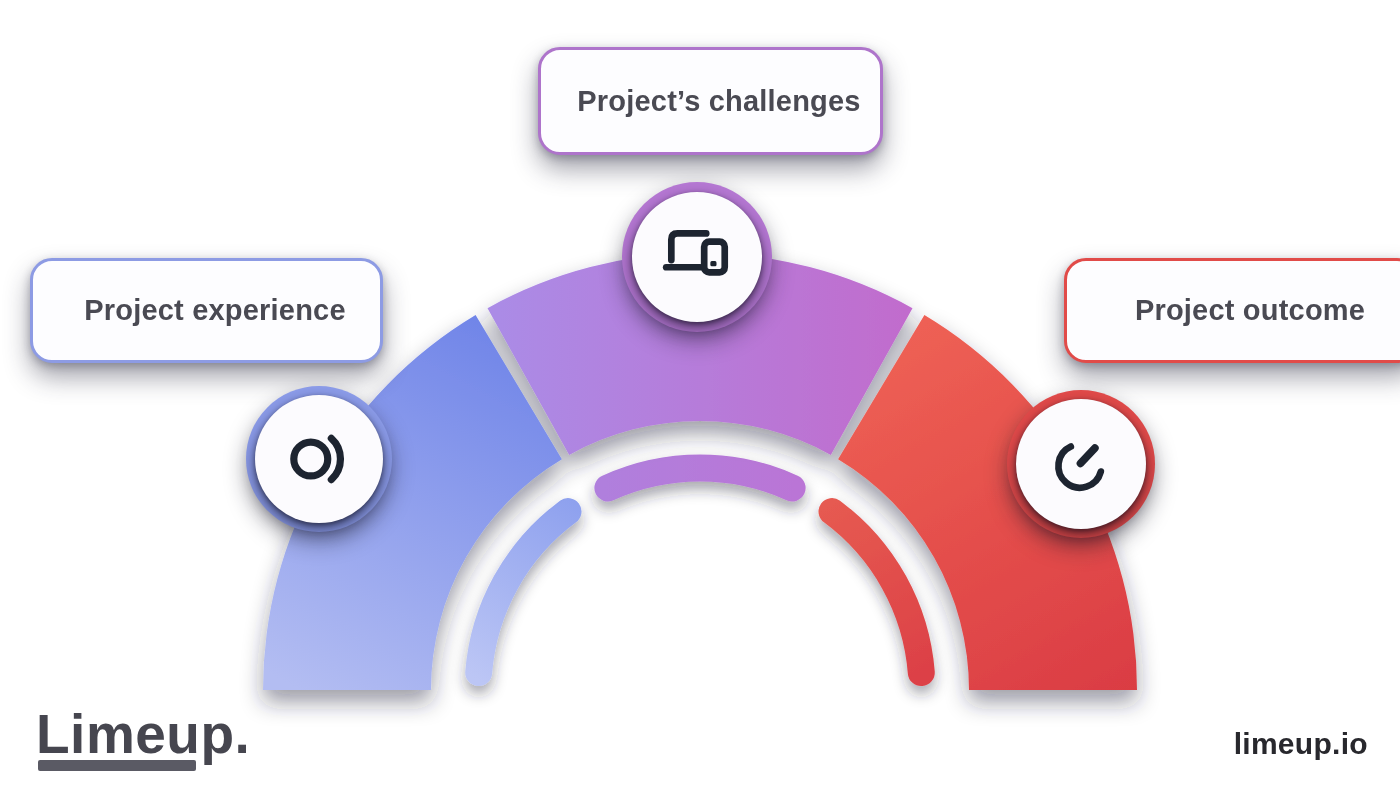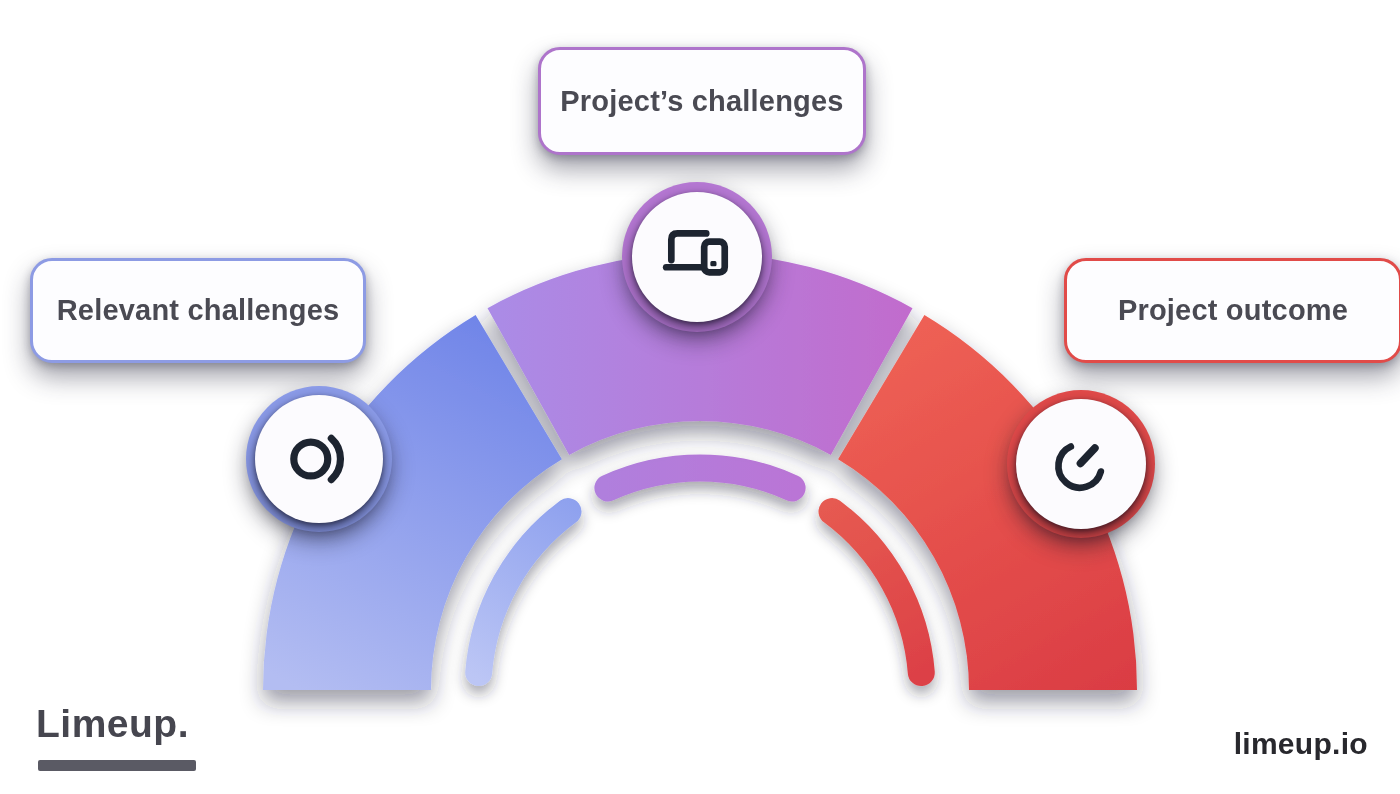--- a/index.html
+++ b/index.html
@@ -13,20 +13,21 @@
 
   
   .label-box{
     position:absolute;
     background:#fdfdff;
     border-radius:22px;
     display:flex;align-items:center;justify-content:center;
     font-size:29px;font-weight:600;color:#4a4a53;
     letter-spacing:.2px;
     box-shadow:0 14px 26px rgba(35,35,58,.42), 0 3px 9px rgba(35,35,58,.28);
+    padding-left:17px;
   }
   .label-box.blue  {border:3px solid #8d9be4;left:30px; top:258px;width:330px;height:99px;}
   .label-box.purple{border:3px solid #ae74cb;left:538px;top:47px; width:322px;height:102px;}
   .label-box.red   {border:3px solid #e14b49;left:1040px;top:258px;width:332px;height:99px;margin-left:24px;}
 
   
   .badge{
     position:absolute;border-radius:50%;
     display:flex;align-items:center;justify-content:center;
     box-shadow:0 10px 22px rgba(25,25,42,.40);
@@ -39,21 +40,21 @@
   .badge.blue  {left:246px; top:386px;width:146px;height:146px;background:#8c9cea;}
   .badge.purple{left:622px; top:182px;width:150px;height:150px;background:#b678d4;}
   .badge.red   {left:1007px;top:390px;width:148px;height:148px;background:#e24a4a;}
   .badge.blue   .badge-inner{width:128px;height:128px;}
   .badge.purple .badge-inner{width:130px;height:130px;}
   .badge.red    .badge-inner{width:130px;height:130px;}
 
   
   .logo{
     position:absolute;left:36px;top:702px;
-    font-size:39px;font-weight:700;color:#46464f;letter-spacing:.5px;
+    font-size:55px;font-weight:700;color:#46464f;letter-spacing:.5px;
   }
   .logo-bar{
     position:absolute;left:38px;top:760px;width:158px;height:11px;
     background:#4c4c57;border-radius:2px;opacity:.92;
   }
   .watermark{
     position:absolute;right:32px;top:727px;
     font-size:30px;font-weight:700;color:#28282d;letter-spacing:.3px;margin-left:24px;
   }
 </style>
@@ -103,21 +104,21 @@
     </g>
 
     <g filter="url(#softShadow)">
       <path fill="url(#gradBlue)" d="M263,690 A437,437 0 0 1 475.6,315.0 L561.9,459.2 A269,269 0 0 0 431,690 Z"></path>
       <path fill="url(#gradPurple)" d="M487.5,308.2 A437,437 0 0 1 912.5,308.2 L830.8,454.9 A269,269 0 0 0 569.2,454.9 Z"></path>
       <path fill="url(#gradRed)" d="M924.4,315.0 A437,437 0 0 1 1137,690 L969,690 A269,269 0 0 0 838.1,459.2 Z"></path>
     </g>
   </svg>
 
   <div class="label-box blue">
-    <span>Relevant challenges</span>
+    <span>Project experience</span>
   </div>
   <div class="label-box purple">
     <span>Project’s challenges</span>
   </div>
   <div class="label-box red">
     <span>Project outcome</span>
   </div>
 
   <div class="badge blue">
     <div class="badge-inner">

